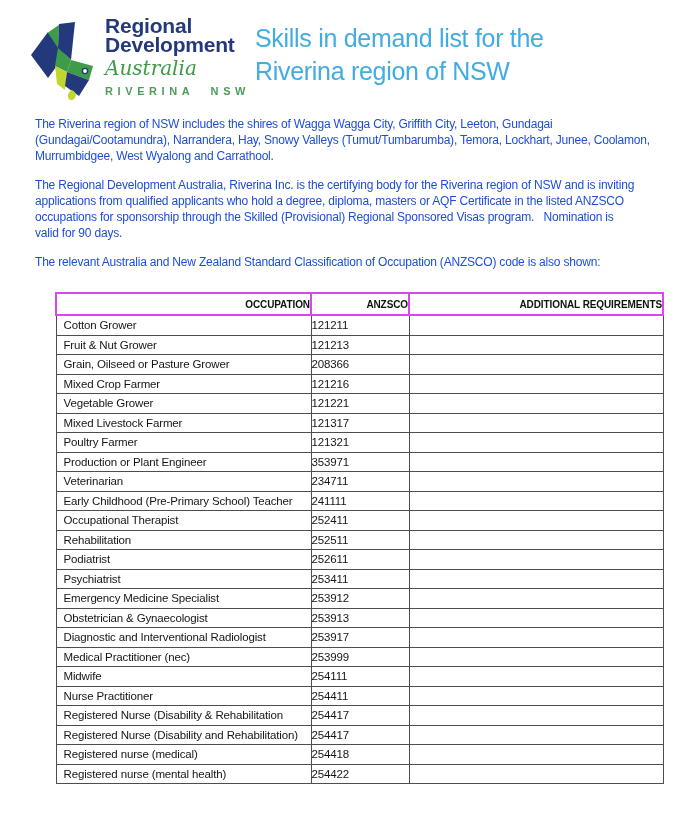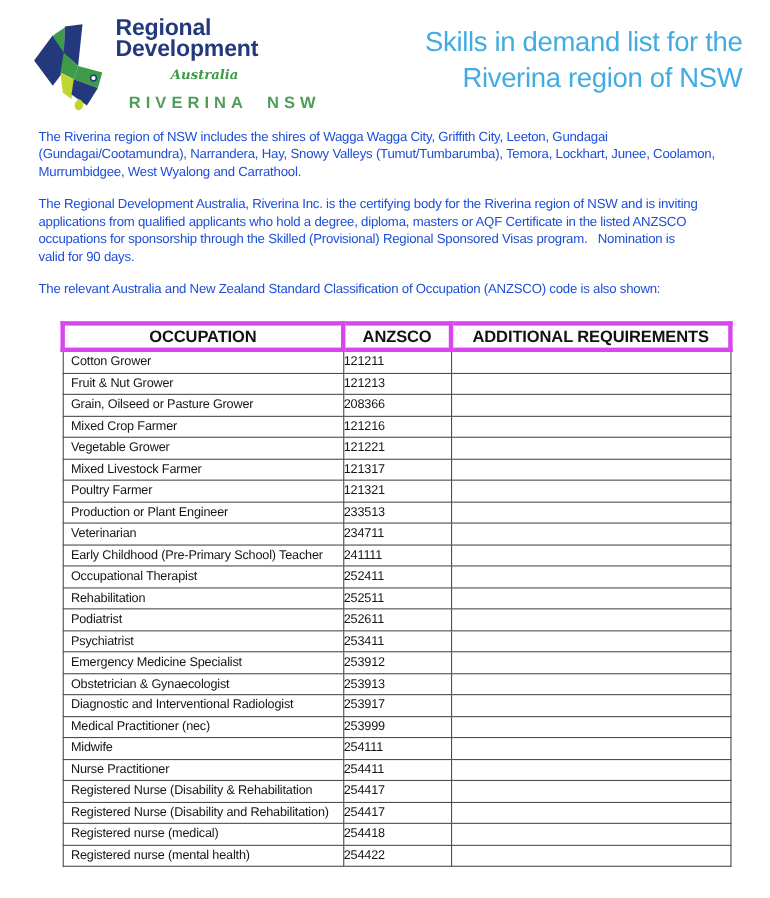--- a/index.html
+++ b/index.html
@@ -3,41 +3,41 @@
 <meta charset="utf-8">
 <style>
   html,body{margin:0;padding:0;background:#ffffff;}
   body{font-family:"Liberation Sans",sans-serif;}
   .page{position:relative;width:692px;height:816px;background:#fff;overflow:hidden;}
 
   
   .logo-graphic{position:absolute;left:31px;top:7px;width:70px;height:108px;}
   .logo-text{position:absolute;left:105px;top:16px;width:170px;}
   .org-name{color:#24397b;font-size:21px;line-height:19px;font-weight:600;letter-spacing:-0.2px;}
-  .org-script{width:162px;text-align:center;font-family:"DejaVu Serif",serif;font-style:italic;
-              font-size:12px;line-height:22px;color:#3e9b47;margin-top:3px;font-weight:bold;}
-  .org-region{margin-top:6px;font-size:15px;font-weight:600;letter-spacing:4.6px;word-spacing:9px;
-              color:#4f9d5a;white-space:nowrap;margin-left:12px;}
-
-  .doc-title{position:absolute;top:22px;right:17px;width:420px;text-align:right;
+  .org-script{width:162px;text-align:left;font-family:"DejaVu Serif",serif;font-style:italic;
+              font-size:20px;line-height:22px;color:#3e9b47;margin-top:3px;}
+  .org-region{margin-top:6px;font-size:11px;font-weight:600;letter-spacing:4.6px;word-spacing:9px;
+              color:#4f9d5a;white-space:nowrap;}
+
+  .doc-title{position:absolute;top:22px;right:17px;width:420px;
              color:#42ace2;font-size:25px;line-height:33px;letter-spacing:-0.3px;
              white-space:pre-line;font-weight:500;}
 
   
   .content{position:absolute;left:35px;top:116px;width:645px;color:#1d4ed8;}
   .content p{margin:0 0 13px 0;font-size:12px;line-height:16px;letter-spacing:-0.2px;white-space:pre;}
 
   
   .doc-table{position:absolute;left:55px;top:292px;width:607px;border-collapse:collapse;
              table-layout:fixed;border:1.5px solid #2e2e2e;}
   .doc-table col.c1{width:255px;}
   .doc-table col.c2{width:98px;}
   .doc-table col.c3{width:254px;}
-  .doc-table th{height:20px;border:4px solid #d946ef;font-size:15px;font-weight:700;
-                text-align:center;color:#111;padding:0;letter-spacing:-0.1px;}
+  .doc-table th{height:20px;border:2px solid #d946ef;font-size:10px;font-weight:700;
+                text-align:right;color:#111;padding:0;letter-spacing:-0.1px;}
   .doc-table td{height:18.5px;border:1px solid #4d4d4d;font-size:11.5px;color:#151515;
                 padding:0 0 0 7px;white-space:nowrap;overflow:visible;letter-spacing:-0.15px;}
   .doc-table td.num{text-align:left;padding:0;}
 
   
   .navy{fill:#24397b;} .green{fill:#3e9b47;} .lime{fill:#c1d72e;}
 </style>
 </head>
 <body>
 
@@ -127,21 +127,21 @@
     </tr>
 
     <tr>
       <td>Poultry Farmer</td>
       <td class="num">121321</td>
       <td></td>
     </tr>
 
     <tr>
       <td>Production or Plant Engineer</td>
-      <td class="num">233513</td>
+      <td class="num">353971</td>
       <td></td>
     </tr>
 
     <tr>
       <td>Veterinarian</td>
       <td class="num">234711</td>
       <td></td>
     </tr>
 
     <tr>

